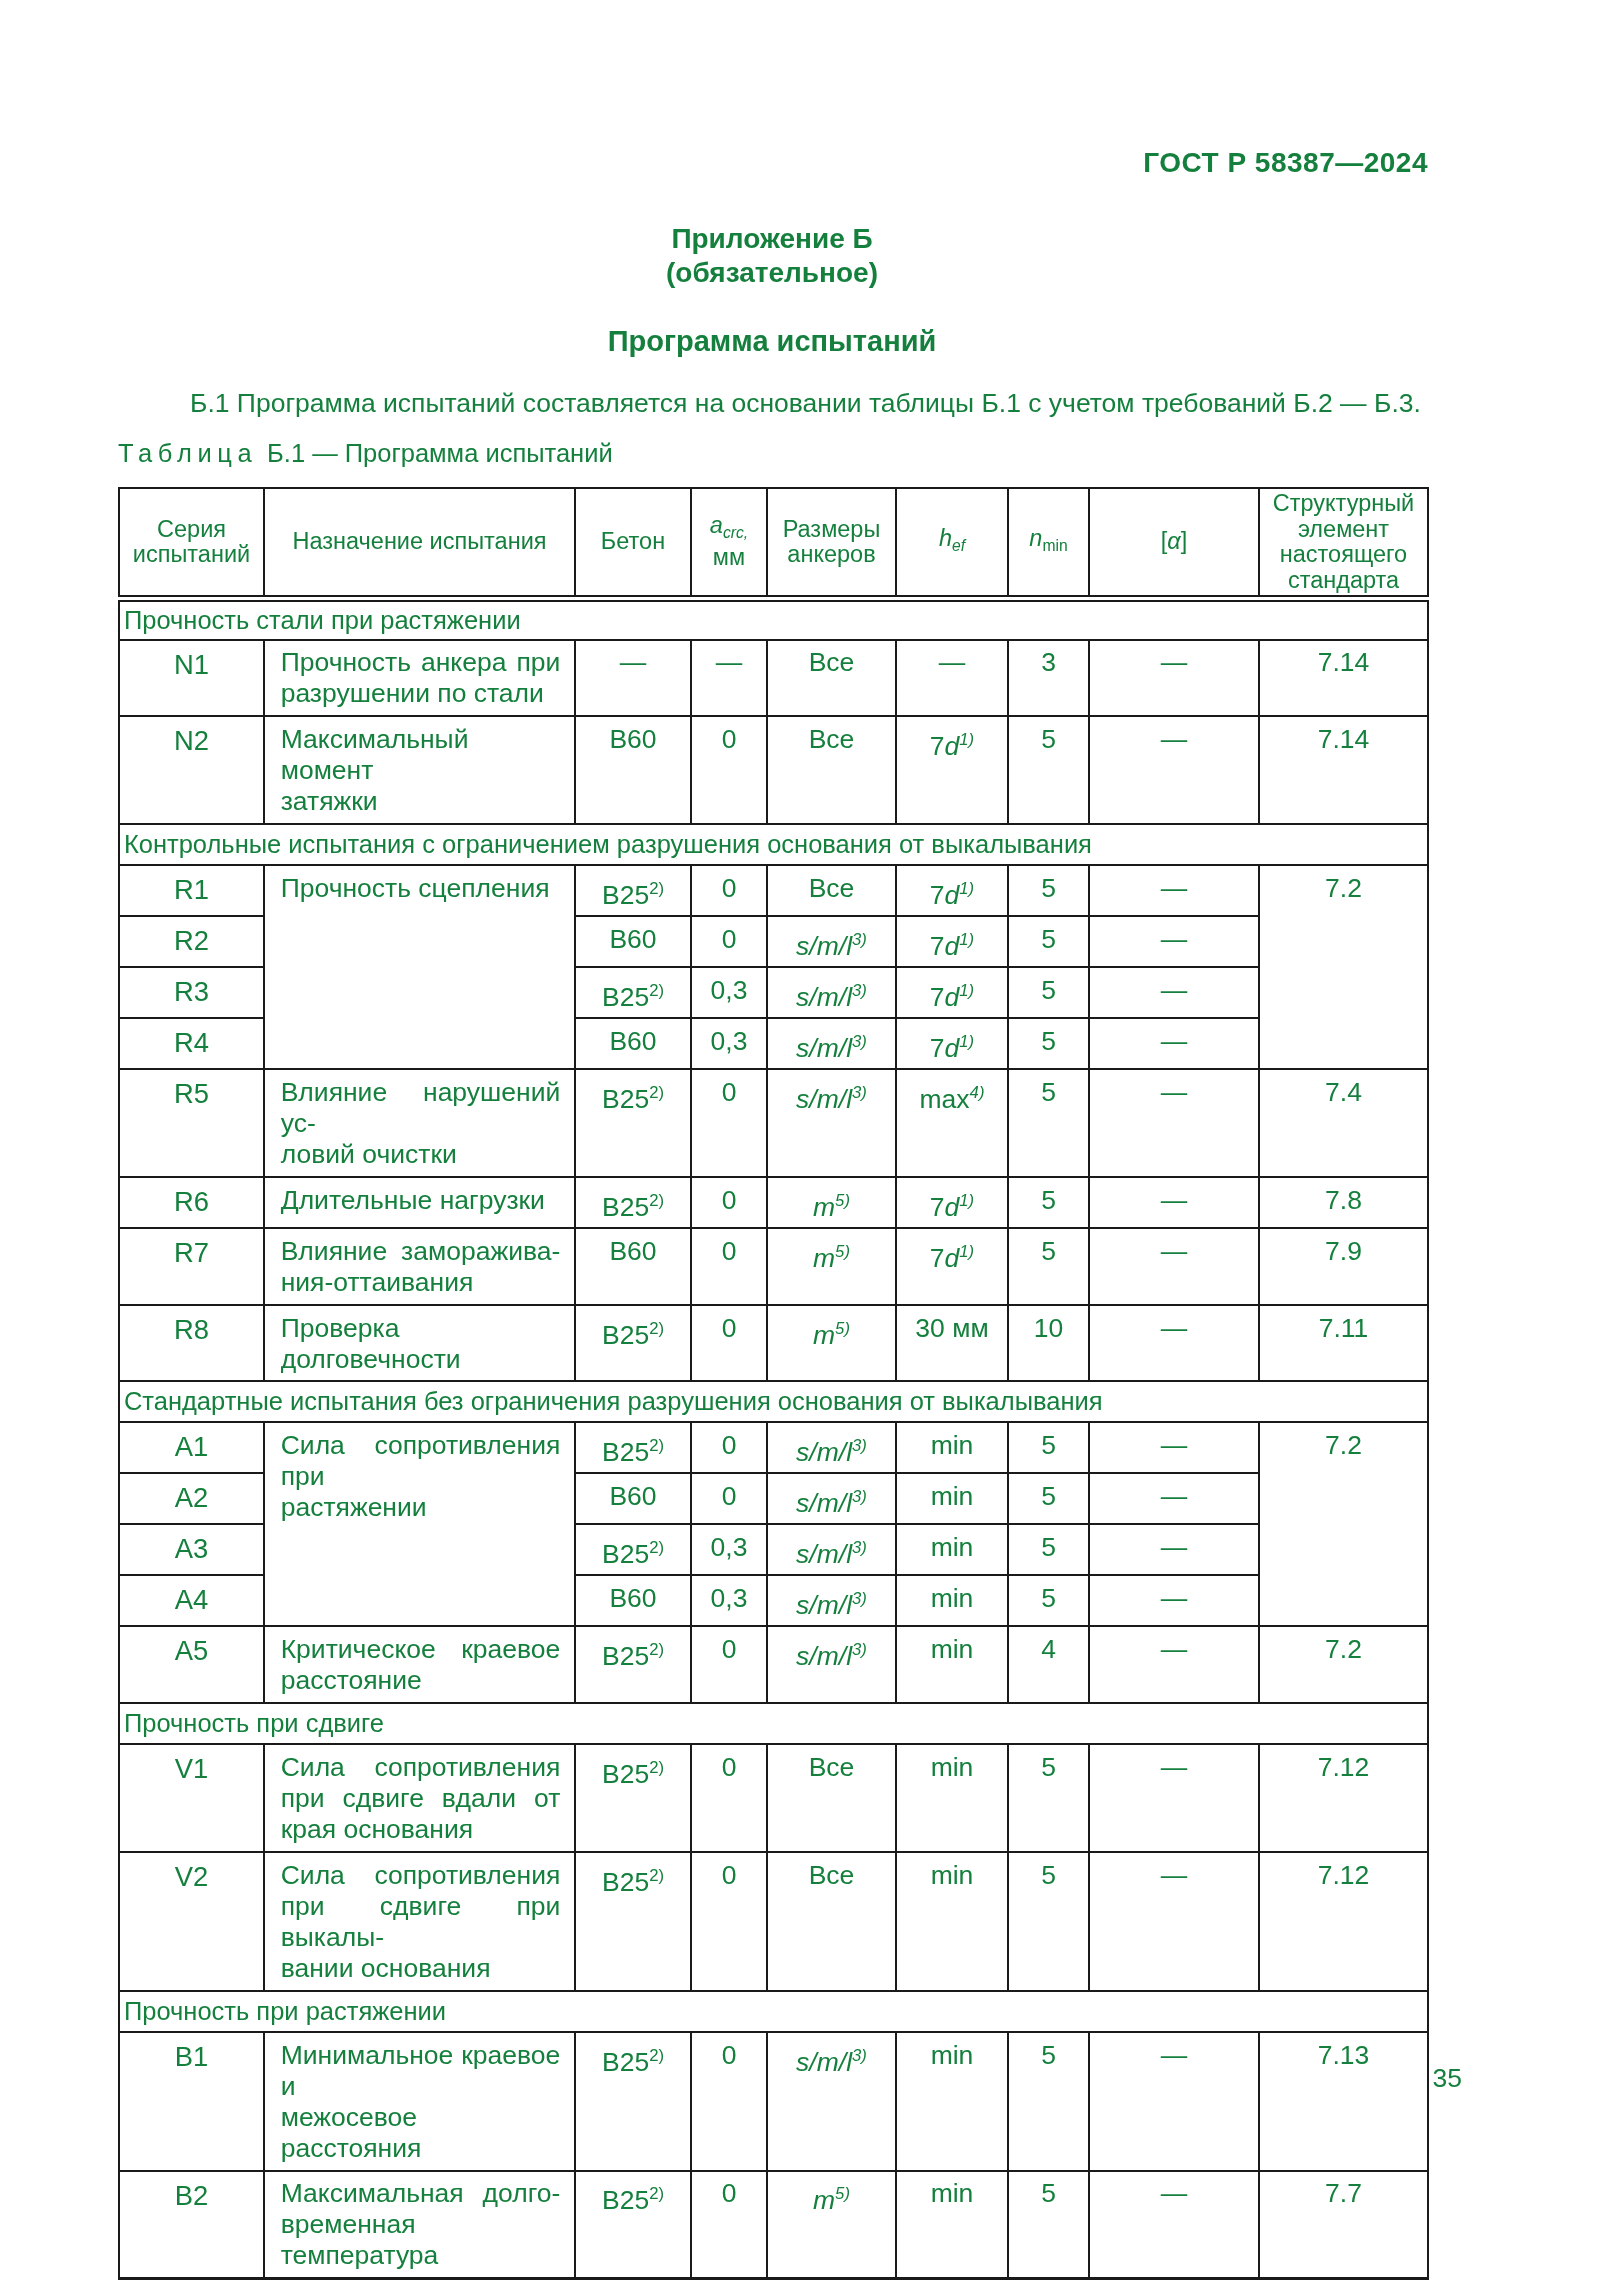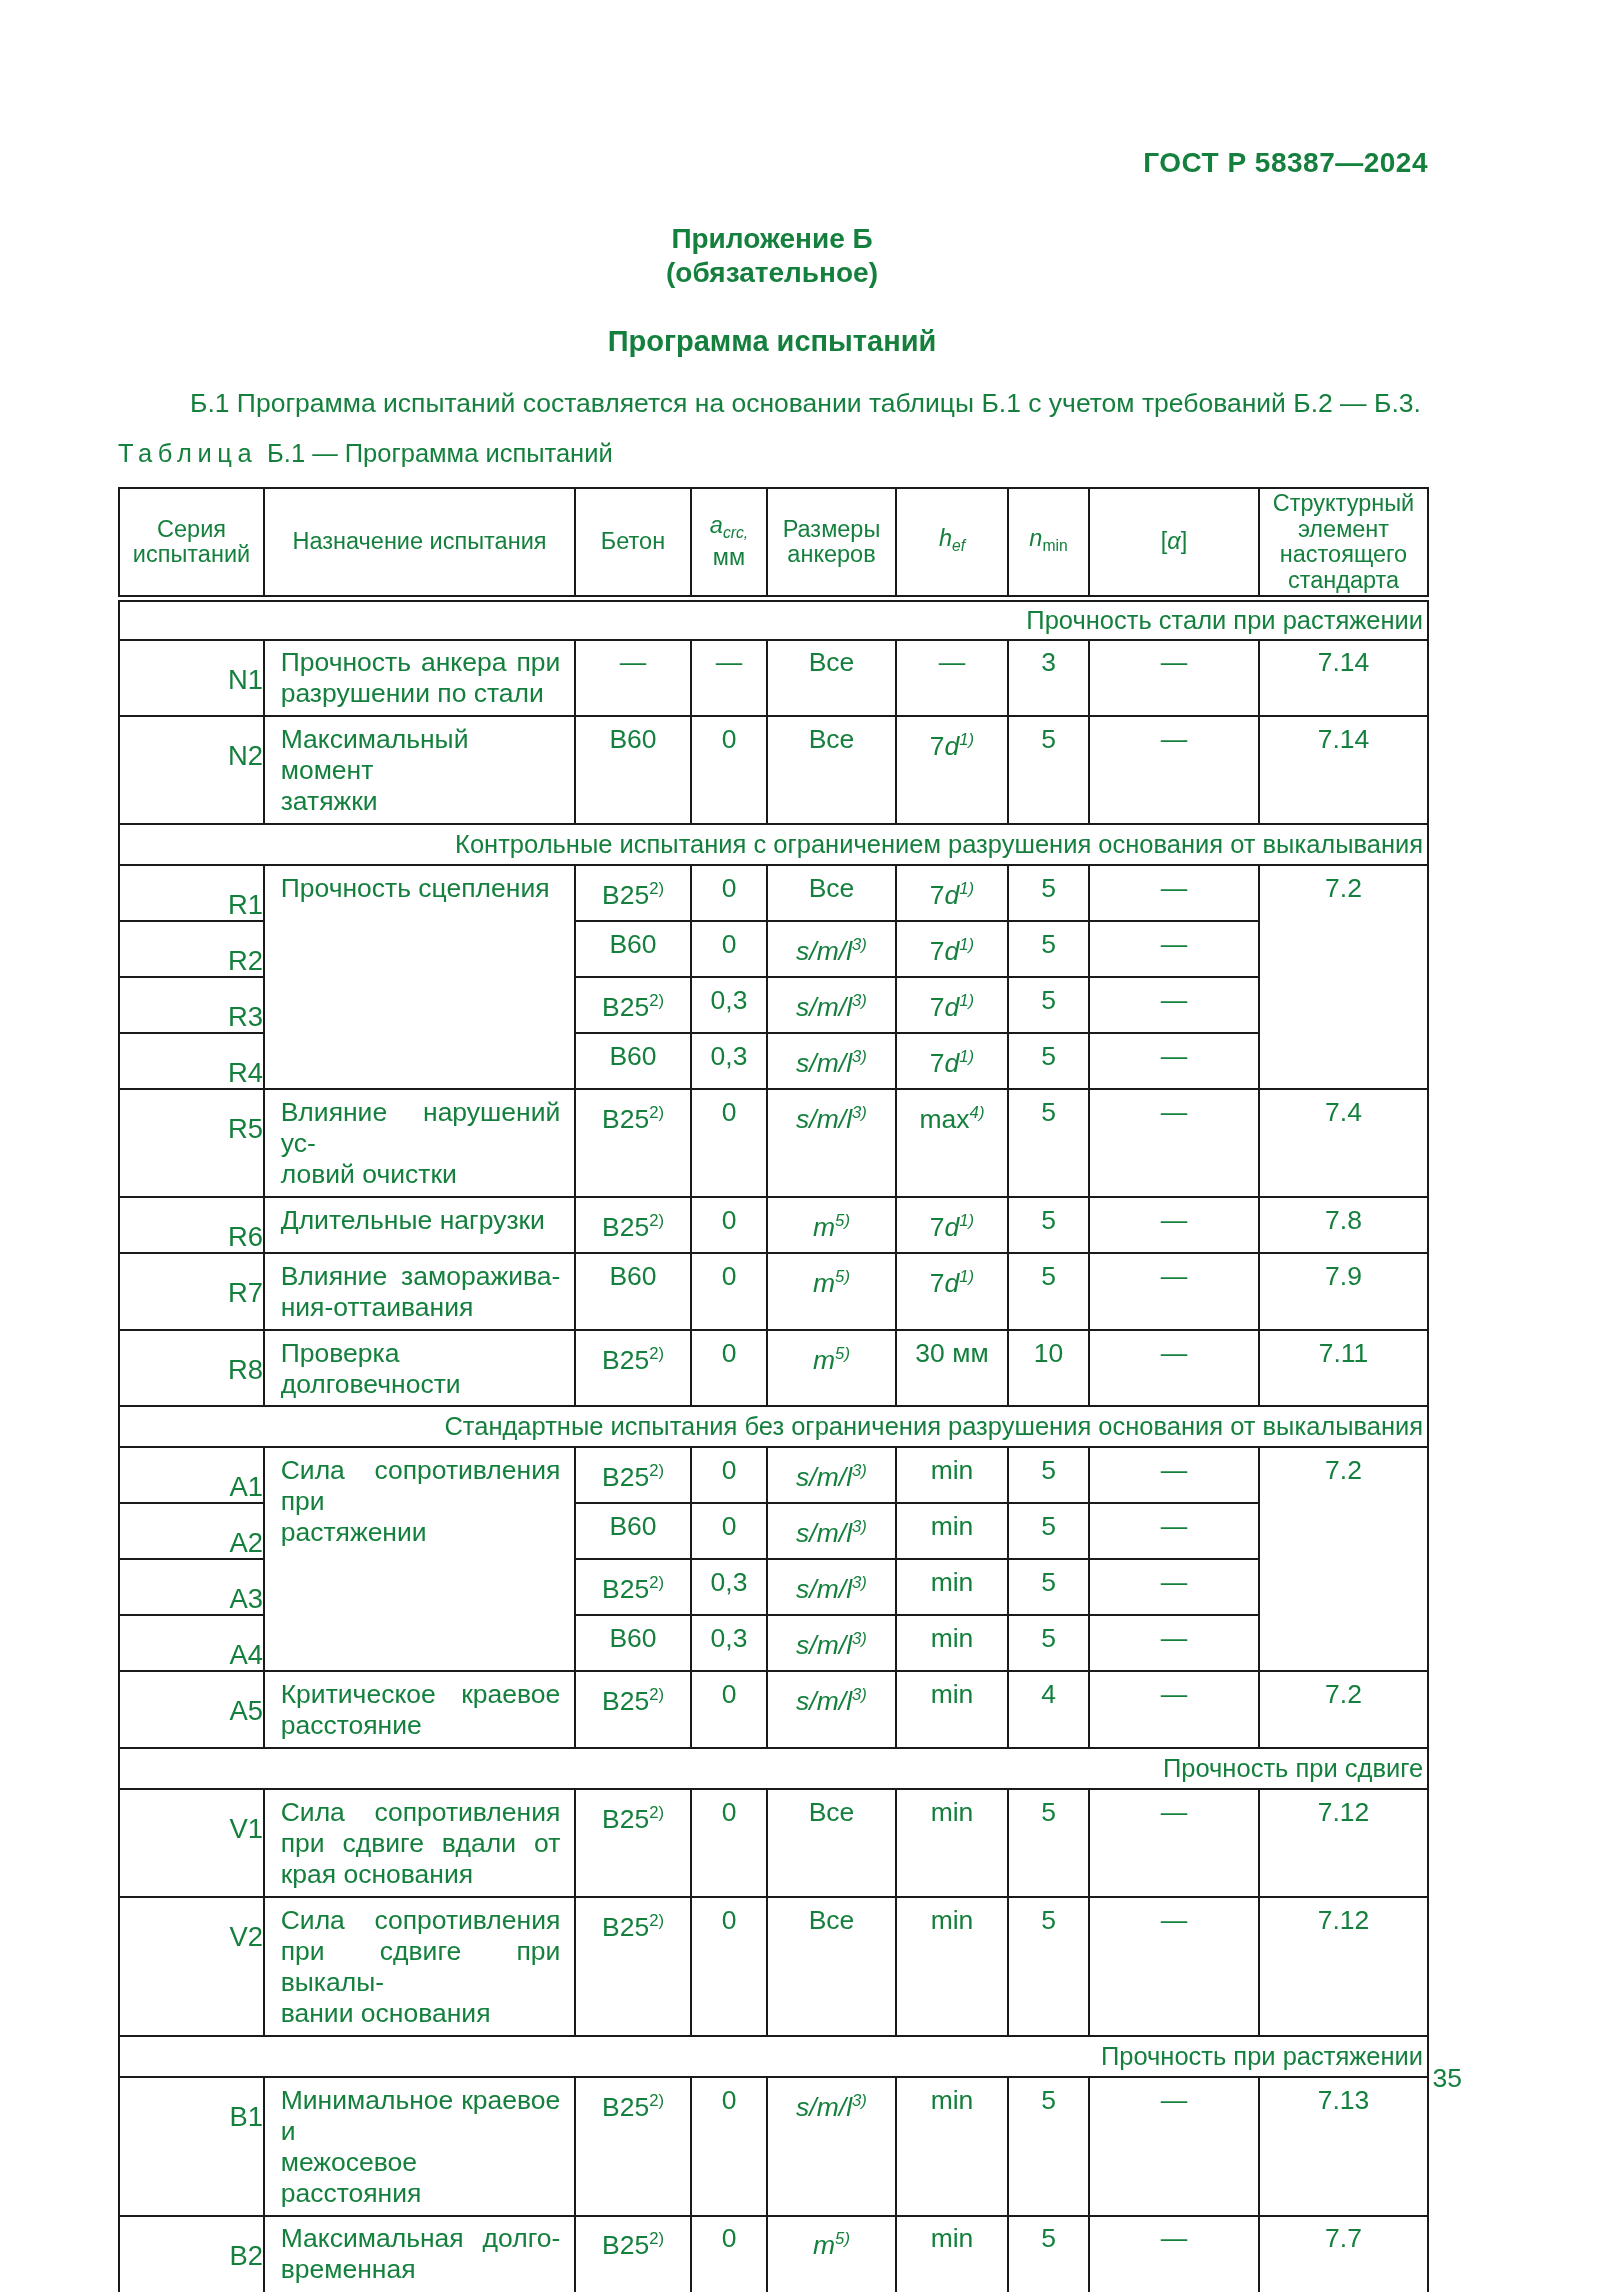--- a/index.html
+++ b/index.html
@@ -18,22 +18,22 @@
              border-collapse:collapse;border:2.9px solid #1a1a1a;border-bottom-width:3.9px;}
   col.c1{width:145px}col.c2{width:311px}col.c3{width:116px}col.c4{width:76px}
   col.c5{width:129px}col.c6{width:112px}col.c7{width:81px}col.c8{width:170px}col.c9{width:169px}
   th{border:2px solid #1a1a1a;border-top-width:2.9px;border-bottom:7.8px double #1a1a1a;
      font-weight:normal;font-size:23.5px;line-height:25.5px;text-align:center;vertical-align:middle;
      white-space:pre-line;padding:2px 2px;}
   thead tr{height:102px;}
   td{border:2px solid #1a1a1a;border-top-width:2.9px;border-bottom-width:2.9px;
      font-size:26.5px;line-height:31px;vertical-align:top;padding:0;}
   tr.rh1{height:51px}tr.rh2{height:76px}tr.rh3{height:100px}tr.rsec{height:41px}
-  td.section-cell{text-align:right;vertical-align:middle;font-size:25.5px;padding:2px 3.9px;}
-  td.series{text-align:right;padding-top:23px;font-size:27.4px;}
+  td.section-cell{text-align:left;vertical-align:middle;font-size:25.5px;padding:2px 3.9px;}
+  td.series{text-align:center;padding-top:8px;font-size:27.4px;}
   td.purpose{padding:6.9px 13.7px 5.9px 15.7px;}
   .jl{text-align:justify;text-align-last:justify;}
   .jl.last{text-align-last:left;}
   td.val{text-align:center;padding-top:6.9px;}
   .it{font-style:italic;}
   .sup{font-size:16.7px;vertical-align:9.8px;}
   .sub{font-size:15.7px;vertical-align:-4.9px;}
   .page-num{position:absolute;top:2063px;left:118px;width:1344px;text-align:right;font-size:26.5px;}
 </style>
 </head>

